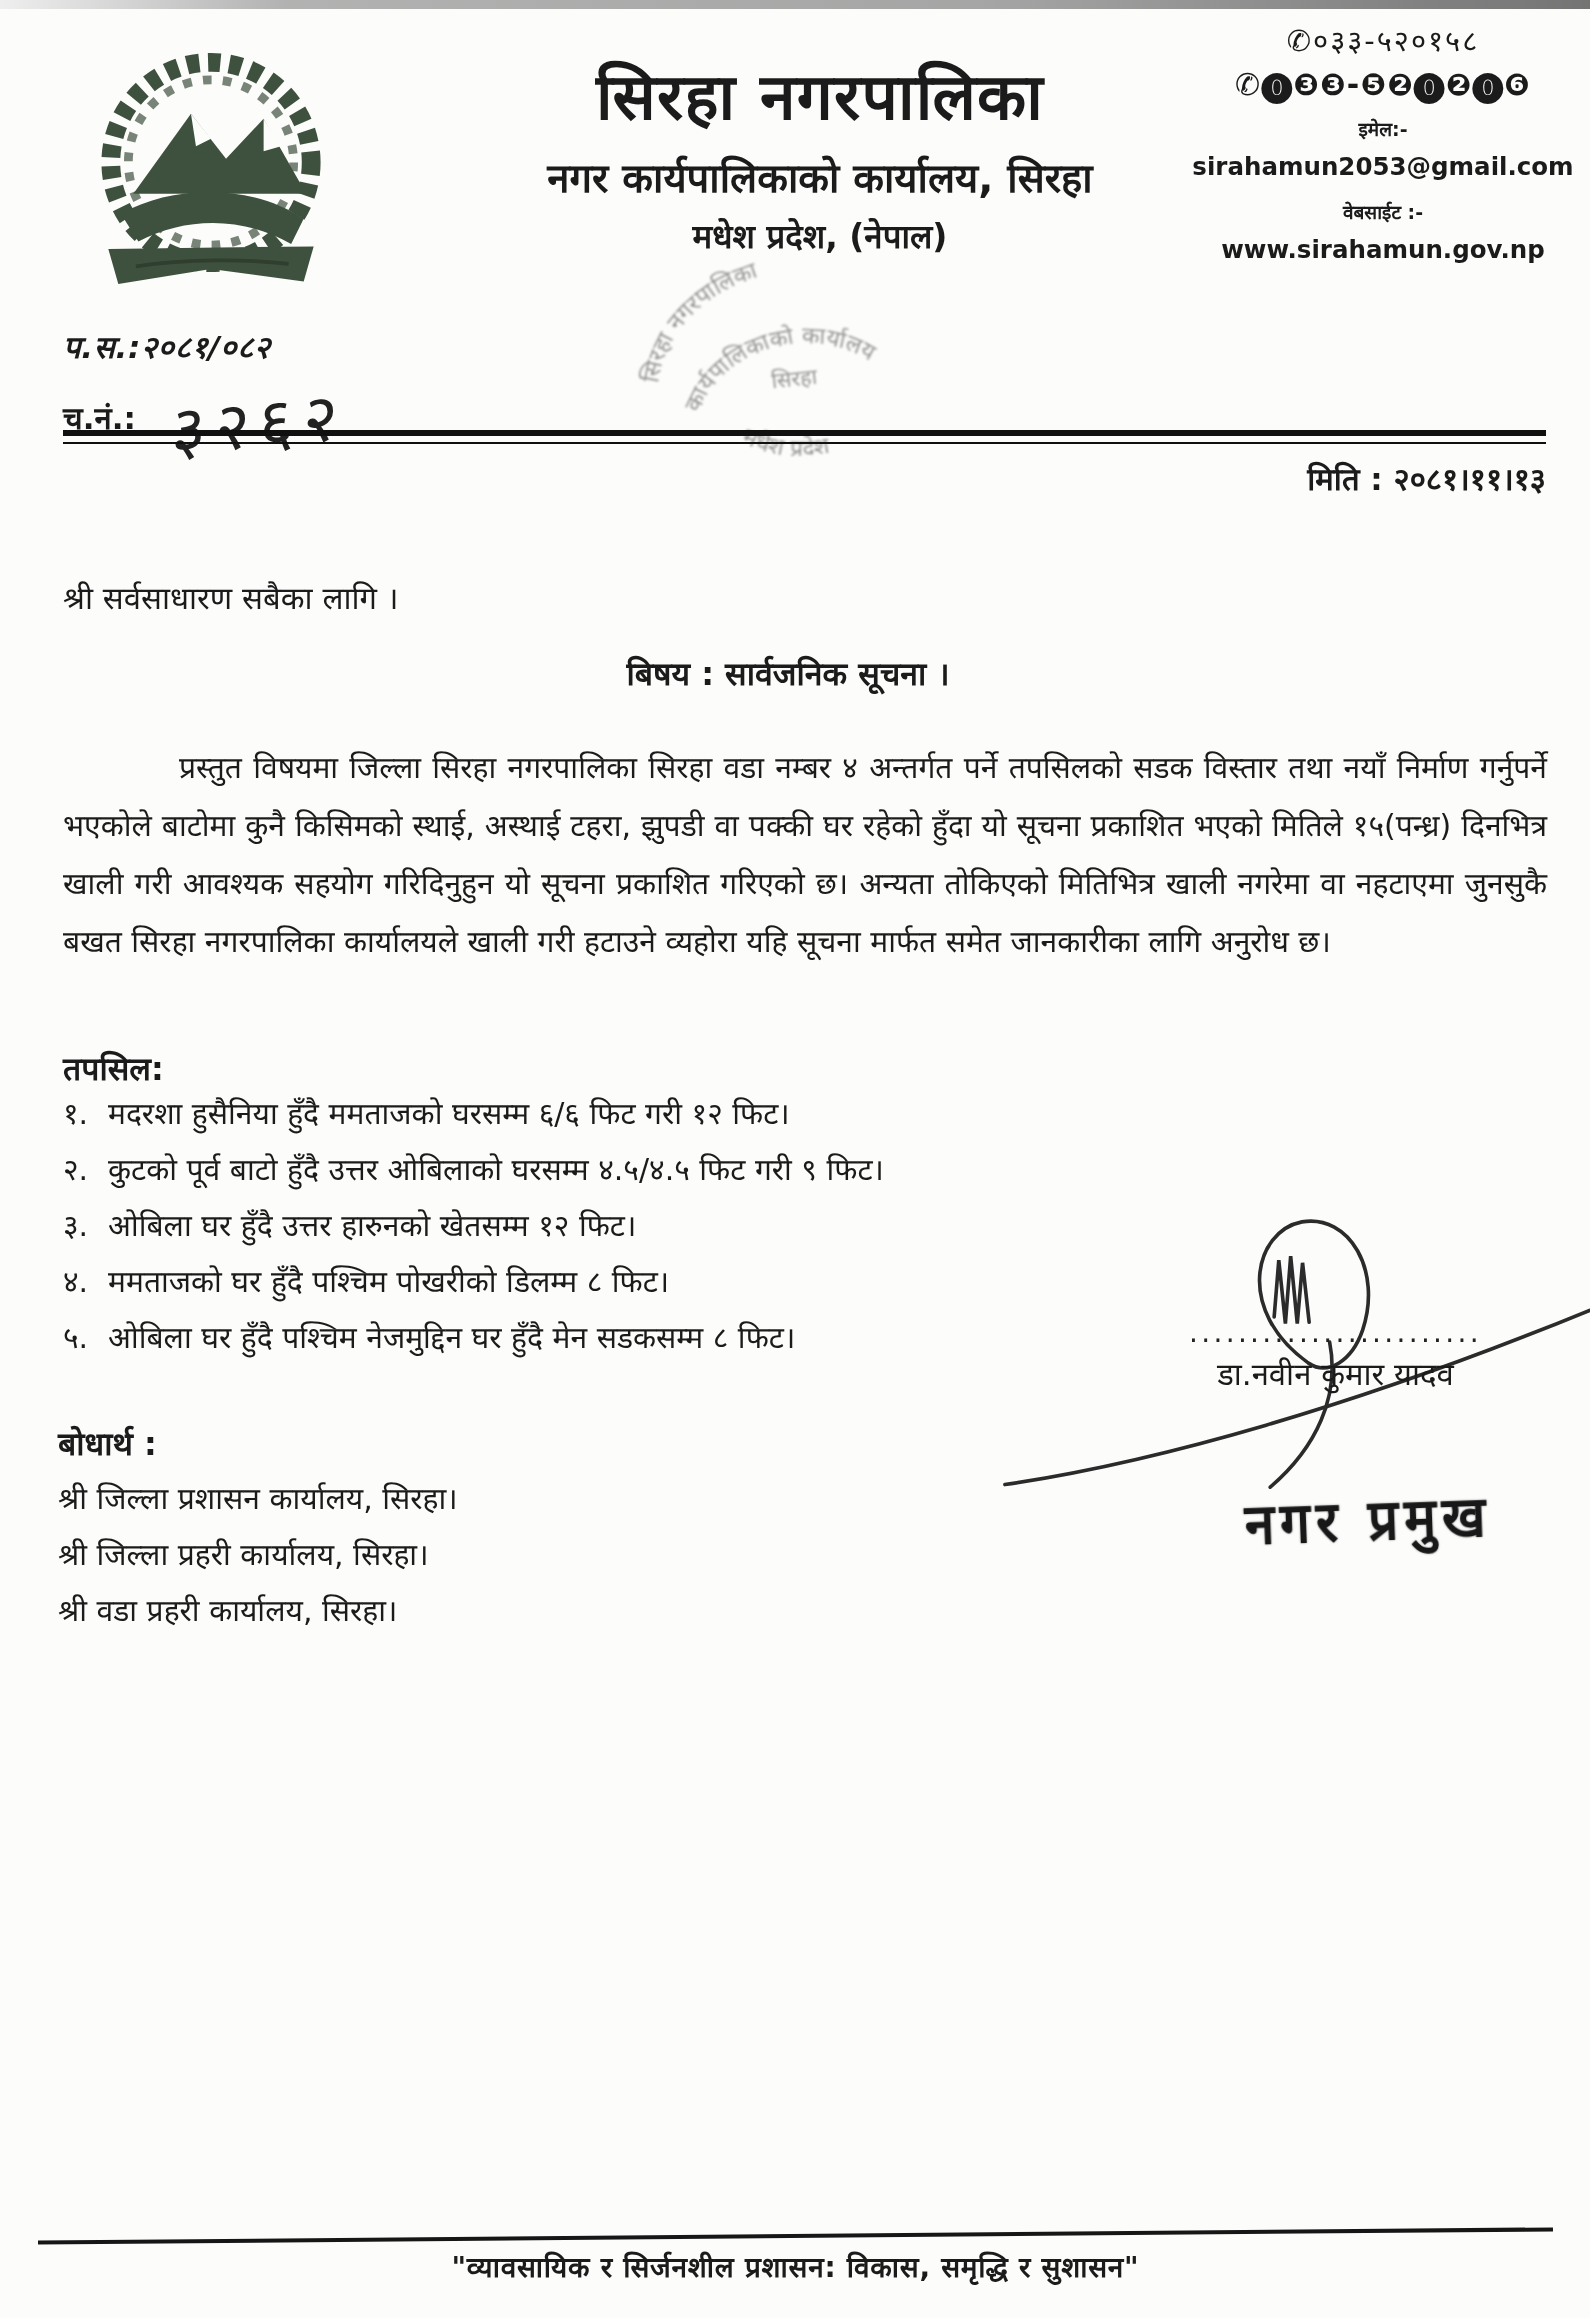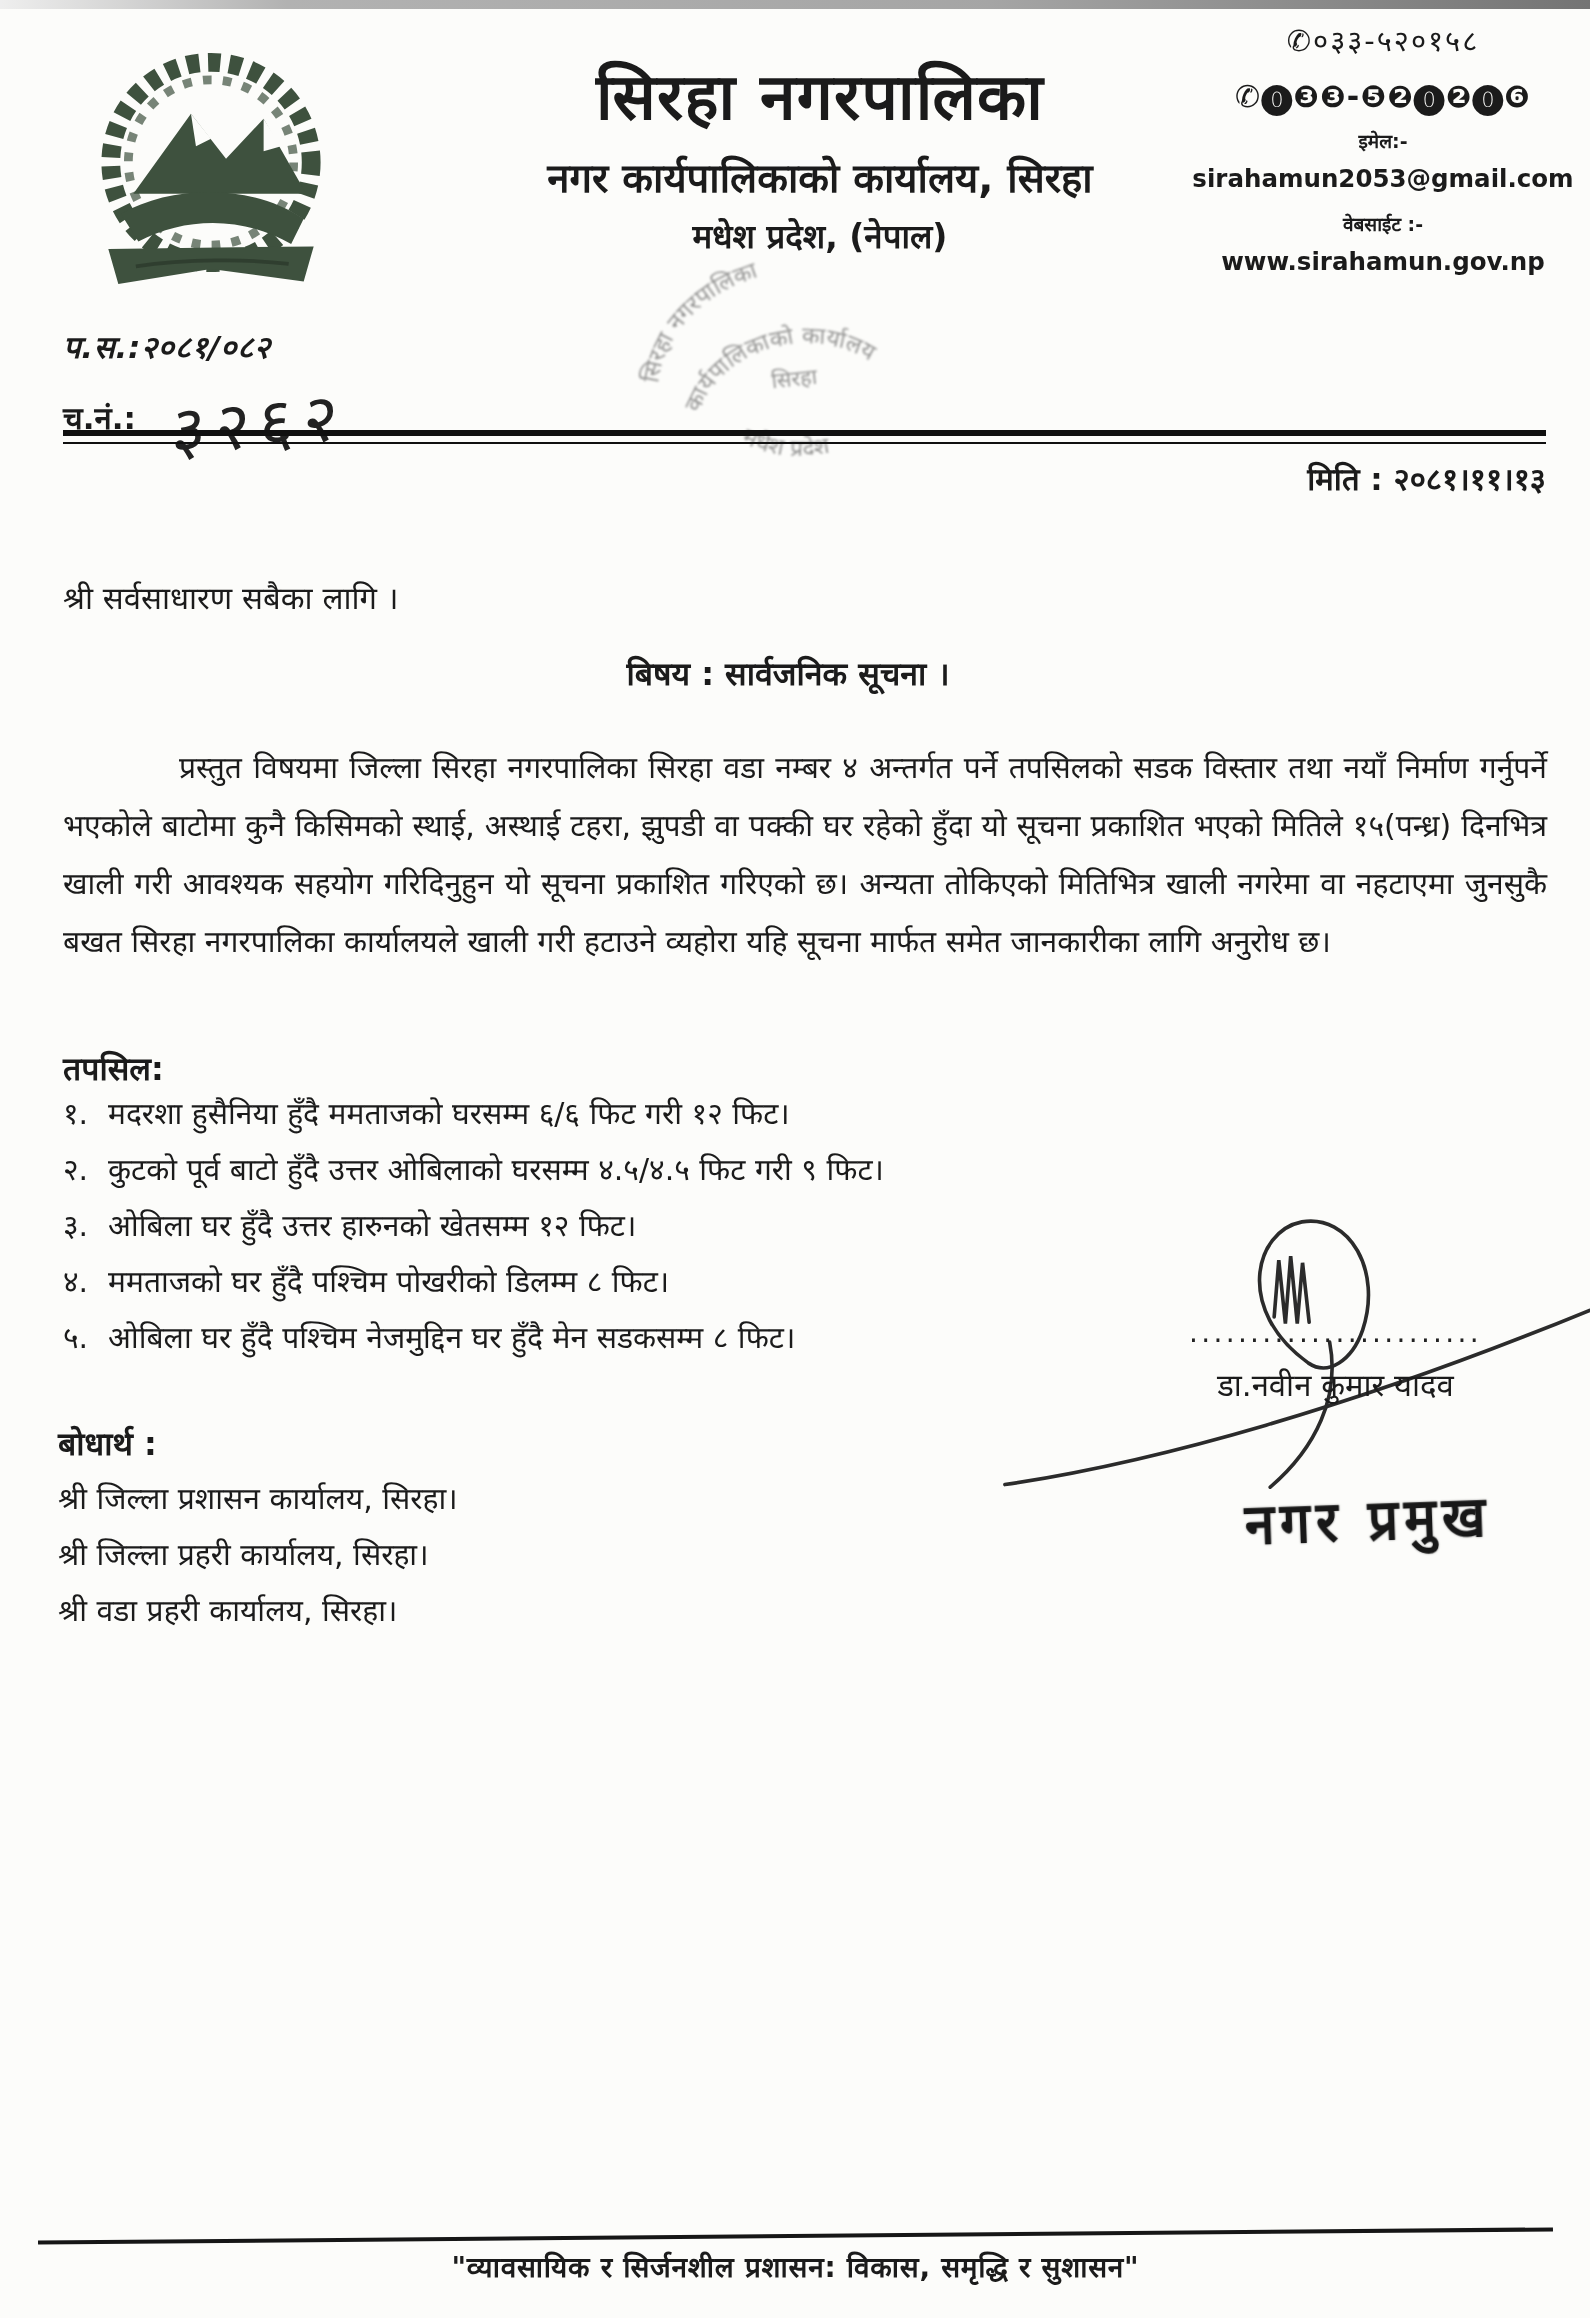--- a/index.html
+++ b/index.html
@@ -17,21 +17,21 @@
     opacity:.85;
   }
   
   .logo{position:absolute;left:85px;top:41px;width:252px;height:263px;}
   .title-block{position:absolute;left:397px;top:58px;width:846px;text-align:center;}
   .muni-name{font-size:64px;font-weight:bold;letter-spacing:1.3px;line-height:79px;}
   .office-name{font-size:40px;font-weight:bold;margin-top:17px;line-height:49px;}
   .province-line{font-size:33px;font-weight:bold;margin-top:13px;line-height:41px;}
   .contact{position:absolute;left:1188px;top:22.5px;width:390px;line-height:37px;text-align:center;}
   .contact .phone1{font-size:29px;letter-spacing:2px;}
-  .contact .phone2{font-size:30px;font-weight:bold;letter-spacing:1.3px;margin-top:18px;}
+  .contact .phone2{font-size:30px;font-weight:bold;letter-spacing:1.3px;margin-top:6px;}
   .contact .email-line,.contact .web-line{font-size:24.5px;font-weight:bold;margin-top:6.6px;}
   .contact .dev-label{font-size:19px;font-weight:bold;}
   
   .center-stamp{
     position:absolute;left:621px;top:238px;width:344px;height:218px;
     opacity:.5;filter:blur(0.8px);transform:rotate(-6deg);
   }
   
   .ps-line{position:absolute;left:63px;top:325px;font-size:31px;font-weight:bold;letter-spacing:0.7px;font-style:italic;}
   .chn-line{position:absolute;left:63px;top:375px;font-size:31px;font-weight:bold;}
@@ -52,21 +52,21 @@
     position:absolute;left:63px;top:739px;width:1484px;
     font-size:30px;line-height:58px;text-align:justify;text-indent:116px;
   }
   .tapasil-head{position:absolute;left:63px;top:1046px;font-size:32px;font-weight:bold;}
   .tapasil-list{position:absolute;left:63px;top:1094px;width:1124px;}
   .tapasil-item{font-size:30px;height:56px;line-height:40px;display:flex;}
   .tapasil-item .num{width:45px;flex:0 0 45px;}
   
   .sig-block{position:absolute;left:1124px;top:1314px;width:423px;text-align:center;}
   .sig-dots{font-size:28px;letter-spacing:3.3px;line-height:38px;color:#222;}
-  .sig-name{font-size:31px;margin-top:14px;line-height:38px;}
+  .sig-name{font-size:31px;margin-top:3px;line-height:38px;}
   .sig-desig{font-size:31px;margin-top:10.6px;line-height:38px;}
   .sig-scribble{position:absolute;left:958px;top:1210px;width:633px;height:330px;pointer-events:none;}
   .mayor-stamp{
     position:absolute;left:1183px;top:1482px;width:370px;text-align:center;
     font-size:53px;font-weight:bold;letter-spacing:6px;color:#181818;
     transform:rotate(-2deg) scaleY(1.06);
     text-shadow:0 0 2px rgba(20,20,20,.55);
     filter:blur(0.3px);
   }
   

